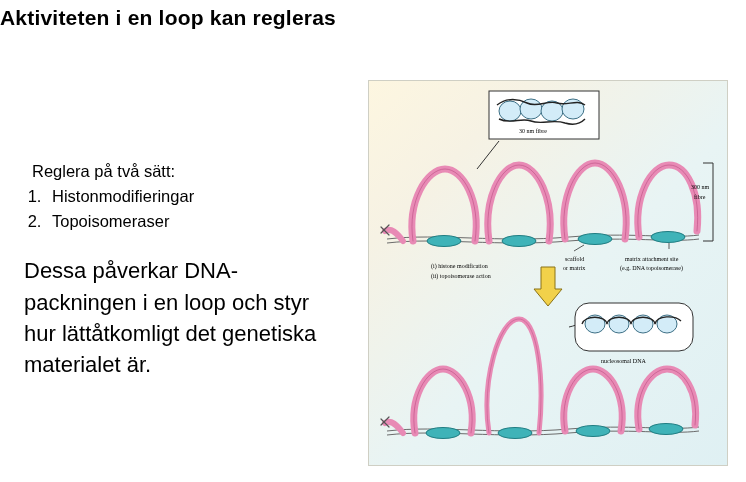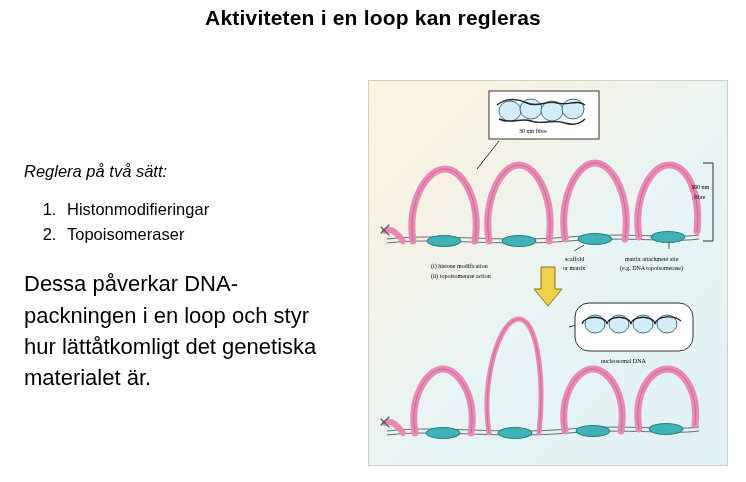--- a/index.html
+++ b/index.html
@@ -13,36 +13,36 @@
     position: relative;
     overflow: hidden;
     font-family: "Liberation Sans", sans-serif;
     color: #000000;
   }
   #slide-title {
     position: absolute;
     top: 6px;
     left: 0;
     width: 746px;
-    text-align: center;
+    text-align: left;
     font-size: 21px;
     font-weight: bold;
     letter-spacing: 0.2px;
   }
   #text-block {
     position: absolute;
     left: 24px;
     top: 160px;
     width: 300px;
     font-size: 16.5px;
     line-height: 1.42;
   }
-  #intro-line { margin: 0 0 2px 0; font-style: italic; }
+  #intro-line { margin: 0 0 2px 8px; }
   ol.numbered {
-    margin: 15px;
+    margin: 0;
     padding: 0 0 0 22px;
     list-style: decimal;
   }
   ol.numbered li {
     margin: 1px 0;
     padding-left: 6px;
   }
   #paragraph {
     margin: 22px 0 0 0;
     font-size: 22px;

